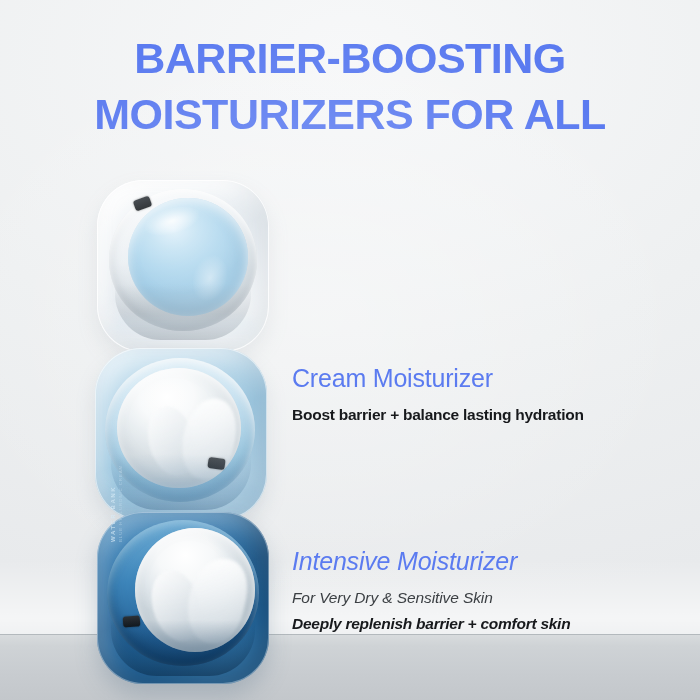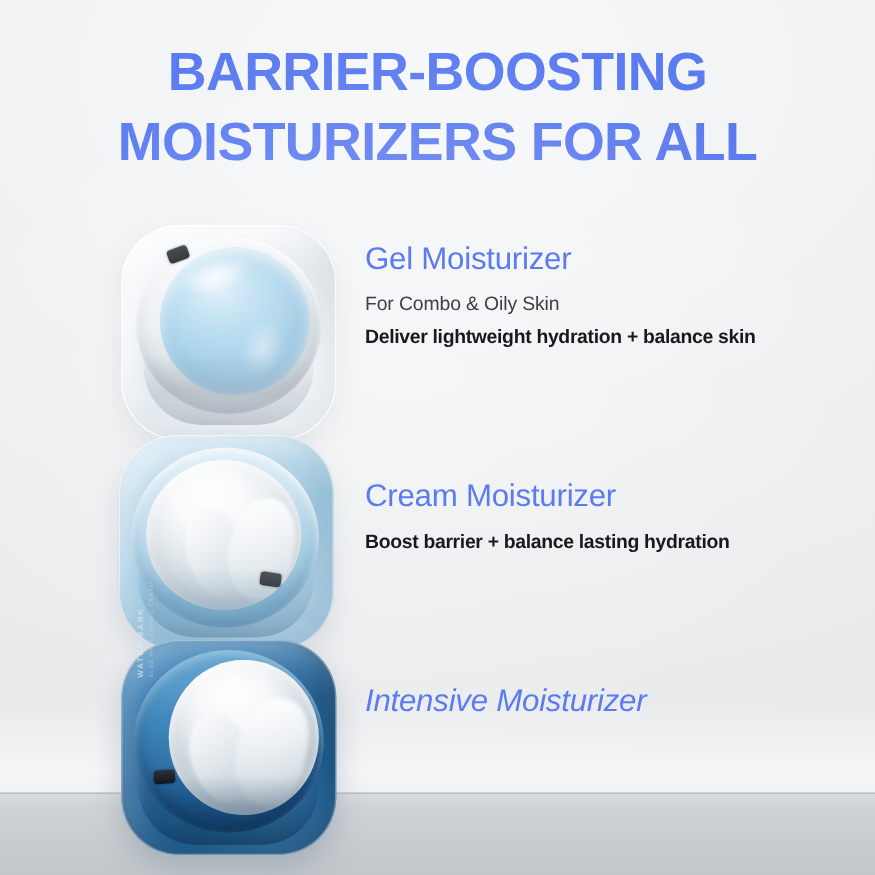--- a/index.html
+++ b/index.html
@@ -198,21 +198,21 @@
   }
   .copy .for{
     color:#3c4044;font-size:15.5px;font-weight:400;letter-spacing:-.1px;
     margin:0 0 5px 0;line-height:21px;
   }
   .copy .benefit{
     color:#17191c;font-size:15.5px;font-weight:700;letter-spacing:-.25px;
     margin:0;line-height:22px;
   }
   #copy1{top:192px;}
-  #copy2{top:382px;}
+  #copy2{top:363px;}
   #copy3{top:546px;font-style:italic;}
 </style>
 </head>
 <body>
 
 <div id="stage">
 
   <div class="floor-glow"></div>
   <div class="floor"></div>
   <div class="floor-line"></div>
@@ -260,28 +260,25 @@
     <div class="label-vert">
       <span>WATER BANK</span>
       <span class="sub">BLUE HYALURONIC CREAM</span>
     </div>
     <div class="notch"></div>
     <div class="lipshade"></div>
   </div>
 
   <div class="vign"></div>
 
-  <div class="copy" id="copy1">
-    <p class="title">Gel Moisturizer</p>
-    <p class="for">For Combo &amp; Oily Skin</p>
-    <p class="benefit">Deliver lightweight hydration + balance skin</p>
-  </div>
 
   <div class="copy" id="copy2">
     <p class="title">Cream Moisturizer</p>
     <p class="benefit">Boost barrier + balance lasting hydration</p>
   </div>
 
   <div class="copy" id="copy3">
     <p class="title">Intensive Moisturizer</p>
+    <p class="for">For Very Dry &amp; Sensitive Skin</p>
+    <p class="benefit">Deeply replenish barrier + comfort skin</p>
   </div>
 
 </div>
 
 </body></html>

